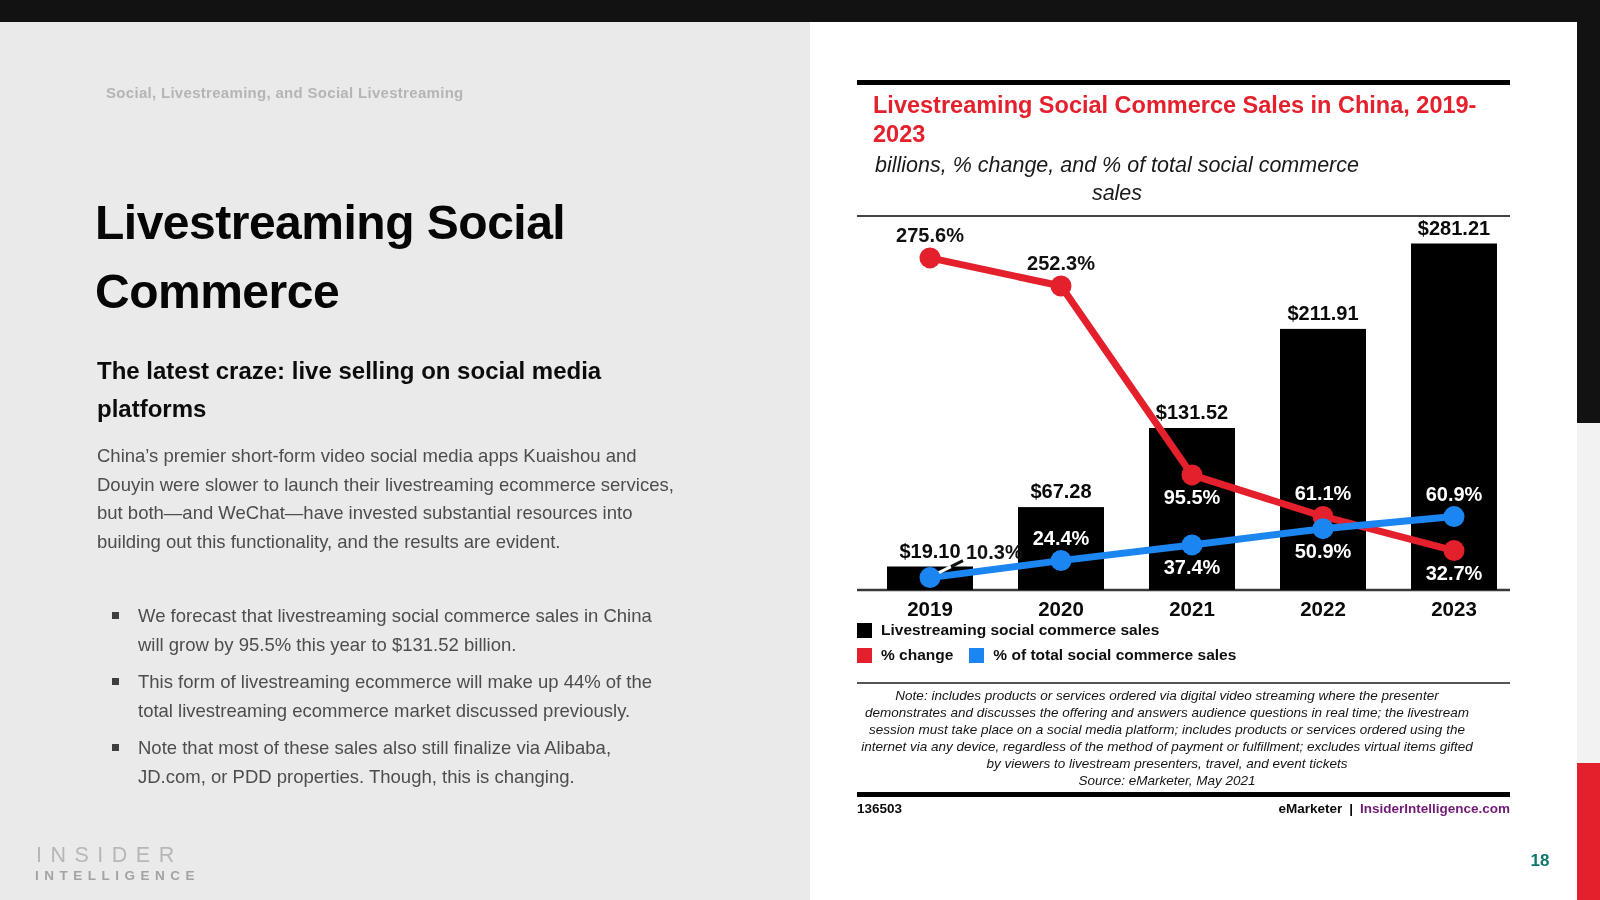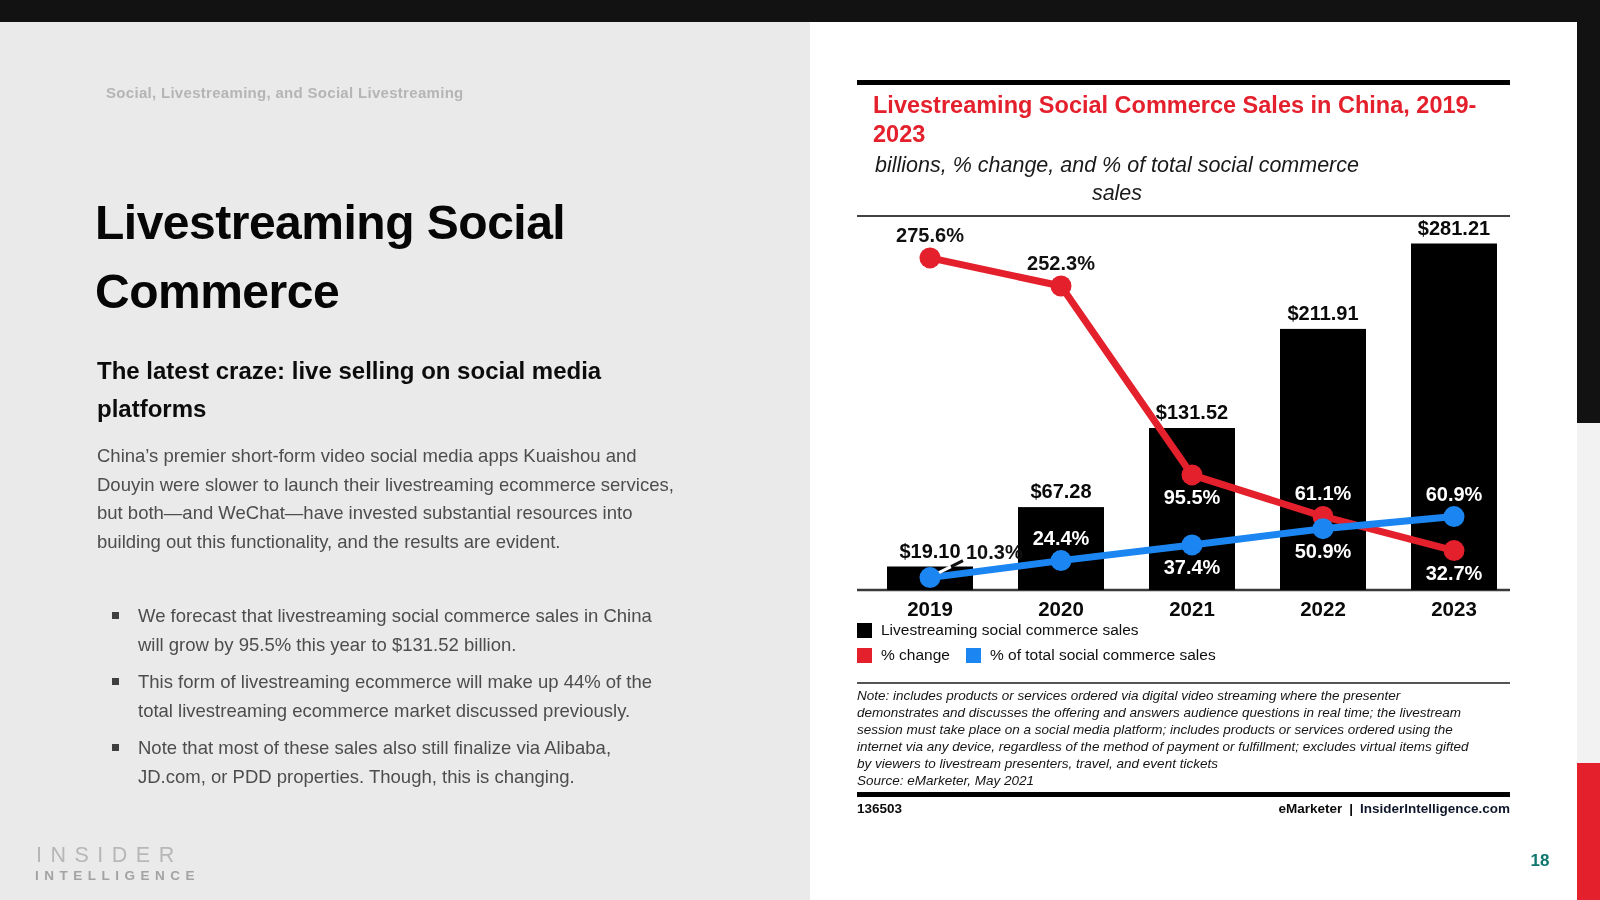--- a/index.html
+++ b/index.html
@@ -38,28 +38,28 @@
   .c-sub{position:absolute;left:47px;top:129px;width:520px;
     font-size:21.5px;line-height:28px;font-style:italic;color:#1a1a1a;text-align:center;}
   #plot{position:absolute;left:47px;top:205px;width:653px;height:398px;}
   #plot svg{overflow:visible;display:block;}
   #plot text{font-family:"Liberation Sans","DejaVu Sans",sans-serif;}
   .val{font-size:20px;font-weight:700;}
   .cat{font-size:20.5px;font-weight:700;}
   .legend{position:absolute;left:47px;top:599px;}
   .lrow{display:flex;align-items:center;margin-bottom:7px;}
   .litem{display:flex;align-items:center;margin-right:16px;
-    font-size:15.5px;font-weight:400;color:#0f0f0f;justify-content:space-between;}
+    font-size:15.5px;font-weight:700;color:#0f0f0f;justify-content:space-between;}
   .swatch{width:15px;height:15px;margin-right:9px;display:inline-block;flex:0 0 auto;}
   .note-wrap{position:absolute;left:47px;top:666px;width:620px;}
-  .note{font-size:13.5px;line-height:16.9px;font-style:italic;color:#151515;}
+  .note{font-size:13.5px;line-height:16.9px;font-style:italic;color:#151515;text-align:center;}
   .cfooter{position:absolute;left:47px;top:779px;width:653px;display:flex;
     justify-content:space-between;align-items:baseline;font-size:13.5px;font-weight:700;color:#0a0a0a;}
   .b-div{margin:0 7px;color:#0a0a0a;}
-  .b-site{color:#0f172a;}
+  .b-site{color:#701a75;}
   .pagenum{position:absolute;left:705px;top:829px;width:50px;text-align:center;
     font-size:17px;font-weight:700;color:#0f766e;}
   
   .strip{position:absolute;left:1577px;width:23px;}
   .s-black{top:22px;height:401px;background:#121212;}
   .s-gray{top:423px;height:340px;background:#f2f2f2;}
   .s-red{top:763px;height:137px;background:#e4202c;}
 </style>
 </head>
 <body>

